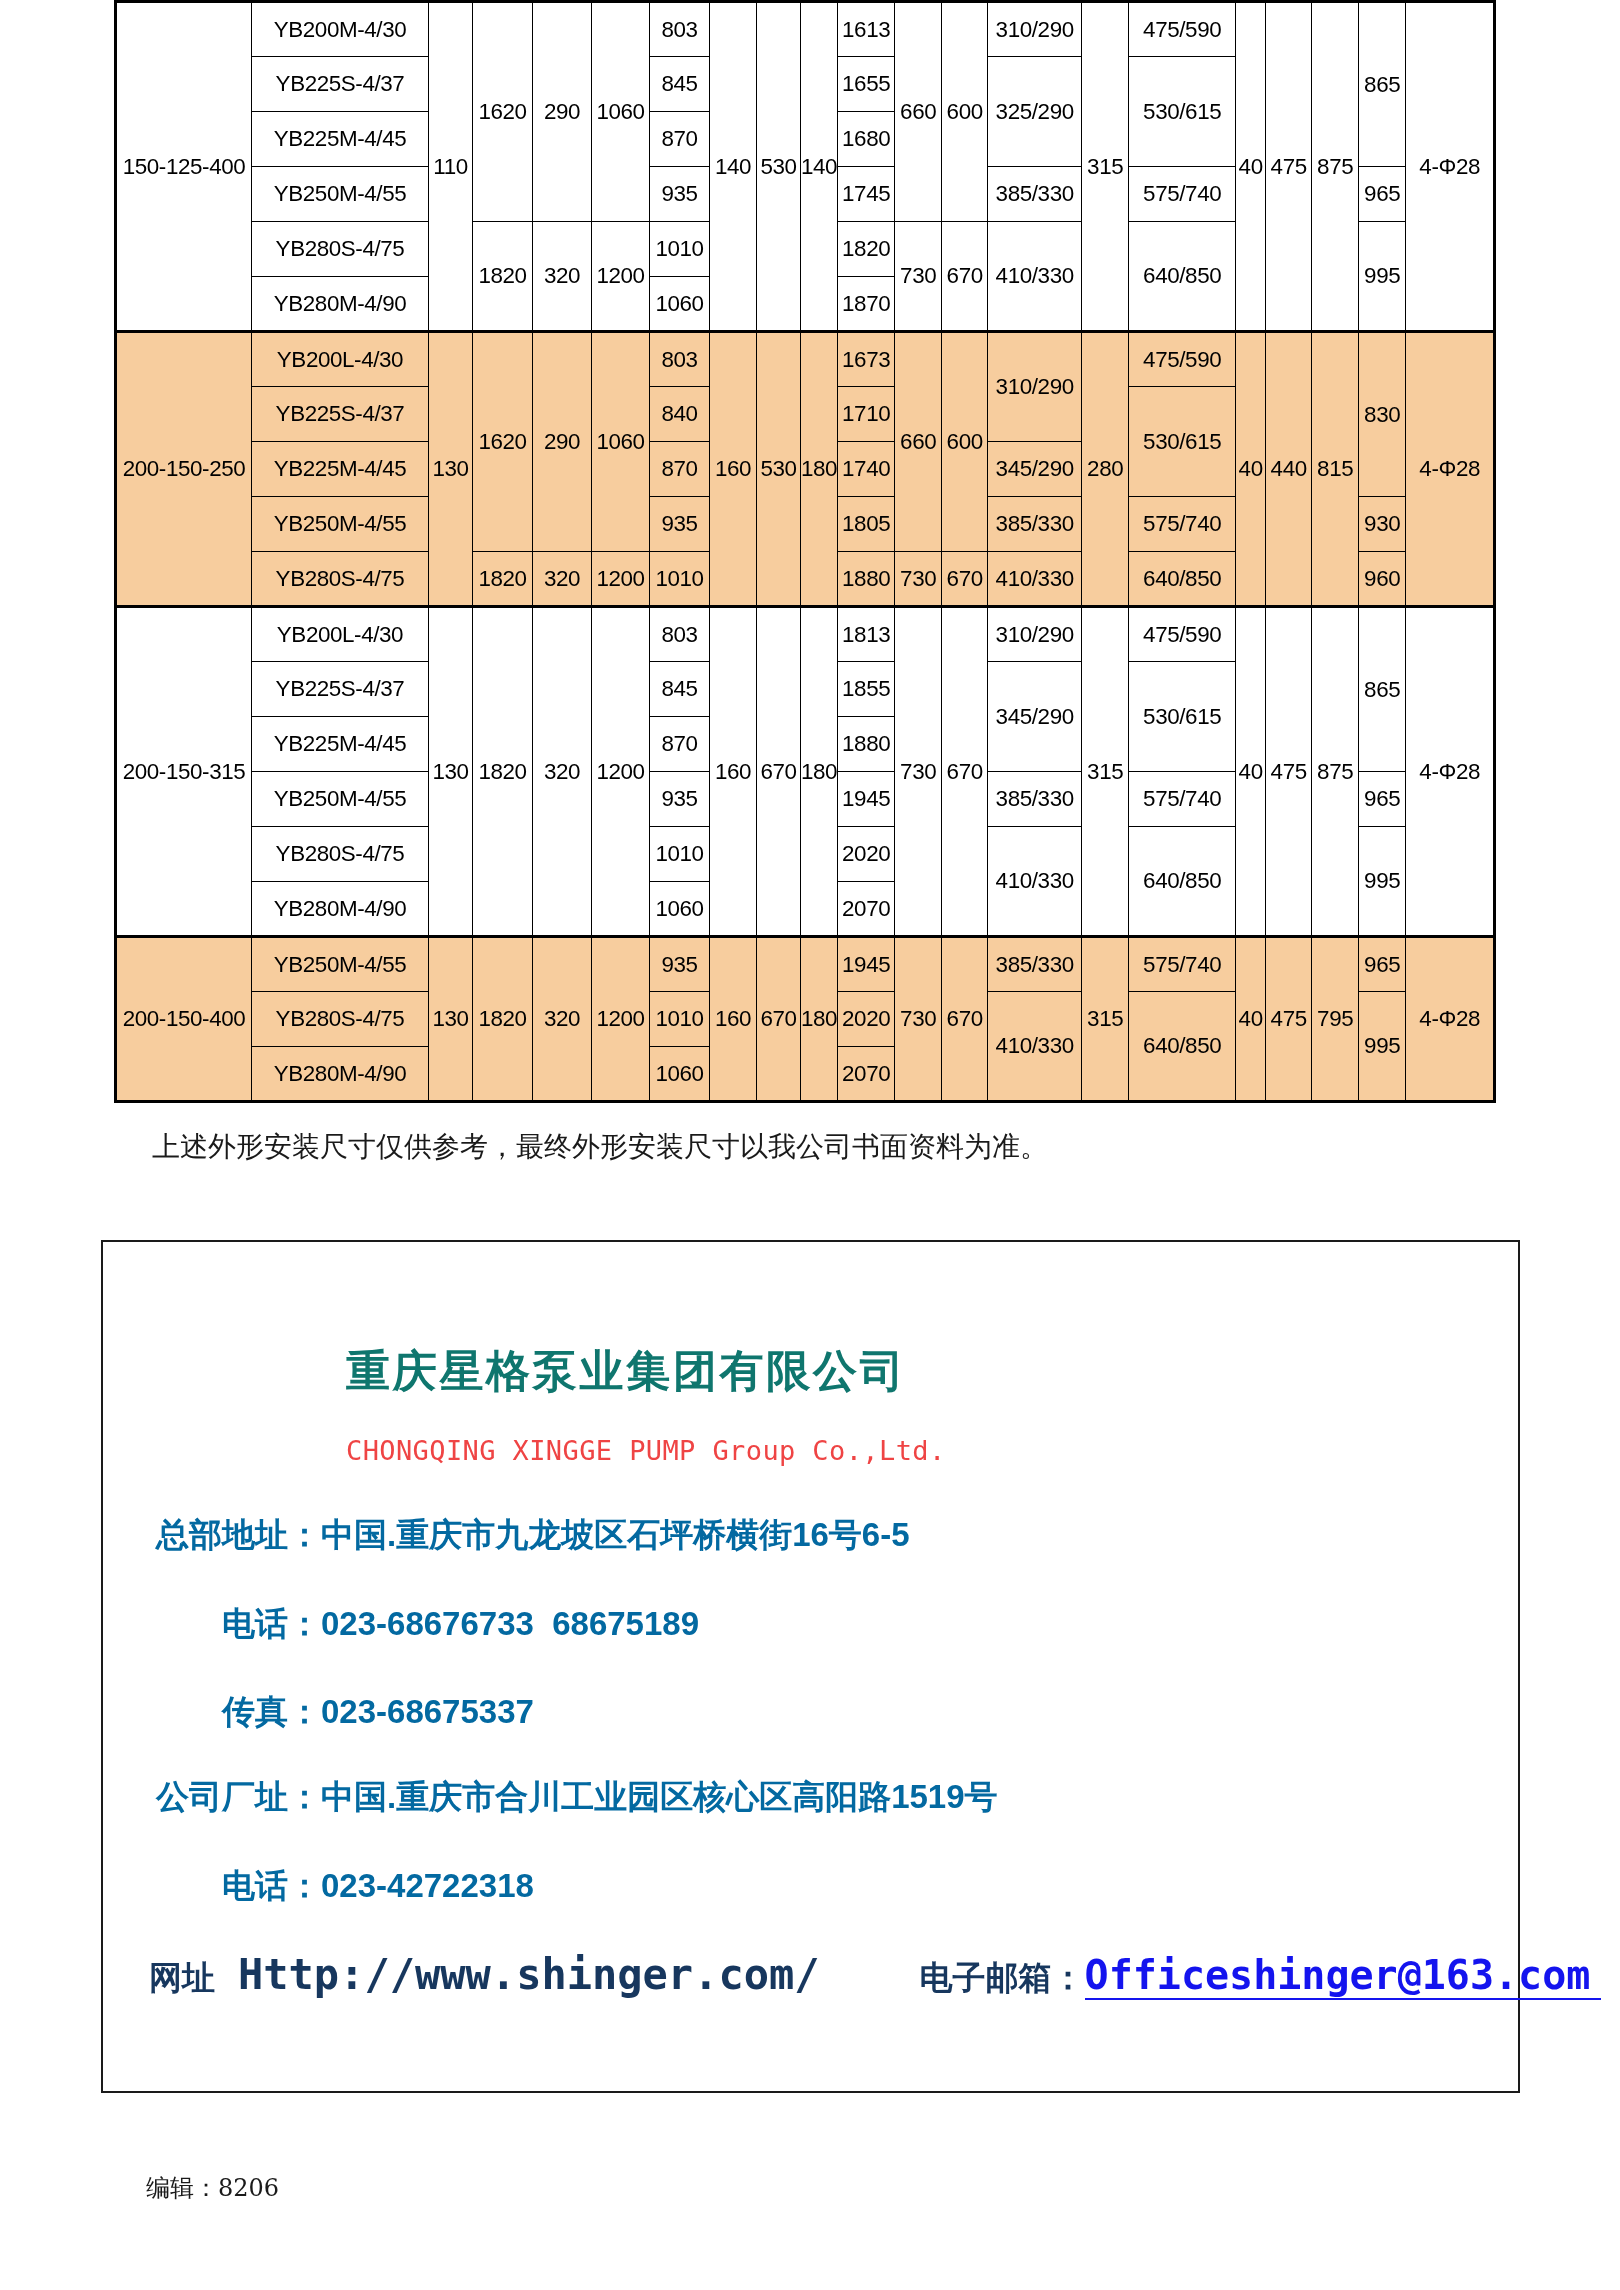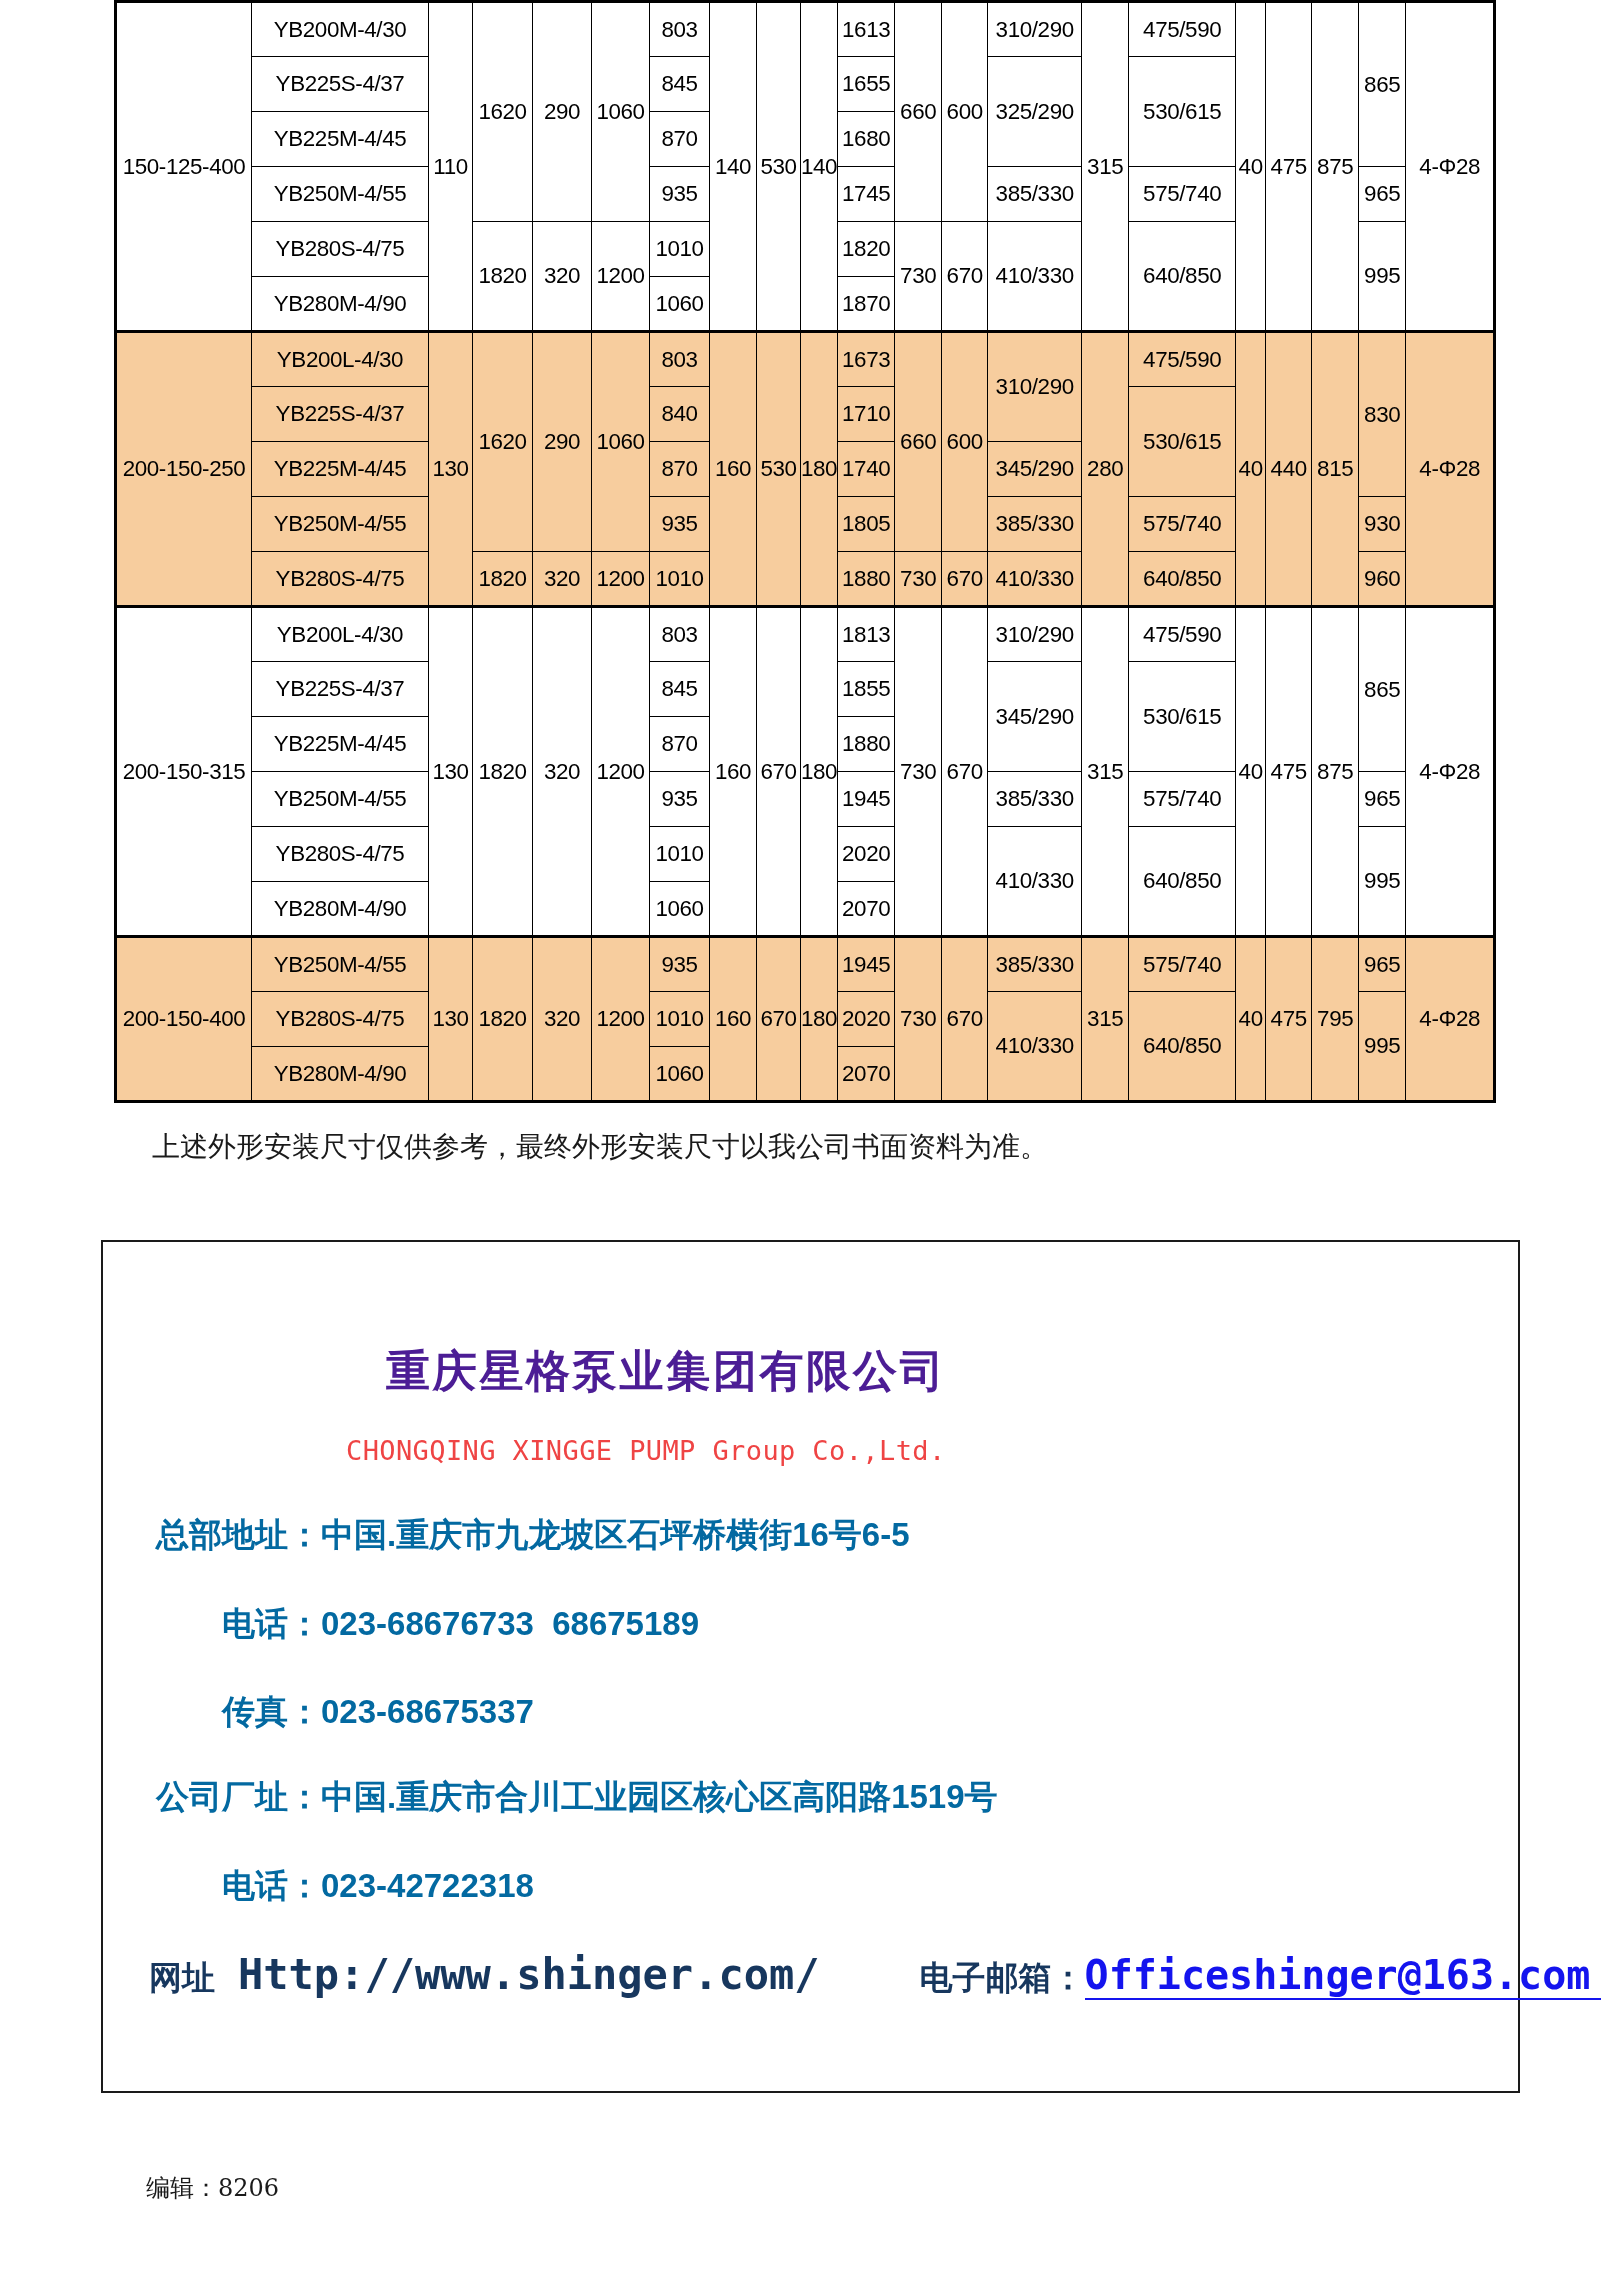--- a/index.html
+++ b/index.html
@@ -33,21 +33,21 @@
   
   .company-box {
     position:absolute; left:101px; top:1240px;
     width:1415px; height:849px;
     border:2.7px solid #1a1a1a;
     background:#ffffff;
   }
   .cn-name {
     position:absolute; left:346px; top:1342px;
     font-size:44px; font-weight:bold; letter-spacing:2.7px;
-    color:#4c1d95; white-space:nowrap;margin-left:40px;
+    color:#0f766e; white-space:nowrap;
   }
   .en-name {
     position:absolute; left:346px; top:1435px;
     font-family:"DejaVu Sans Mono", monospace;
     font-size:27px; font-weight:normal; letter-spacing:0.4px;
     color:#ef4444; white-space:nowrap;
   }
   .contact-line {
     position:absolute; left:149px;
     font-size:33px; font-weight:bold; color:#0369a1;

